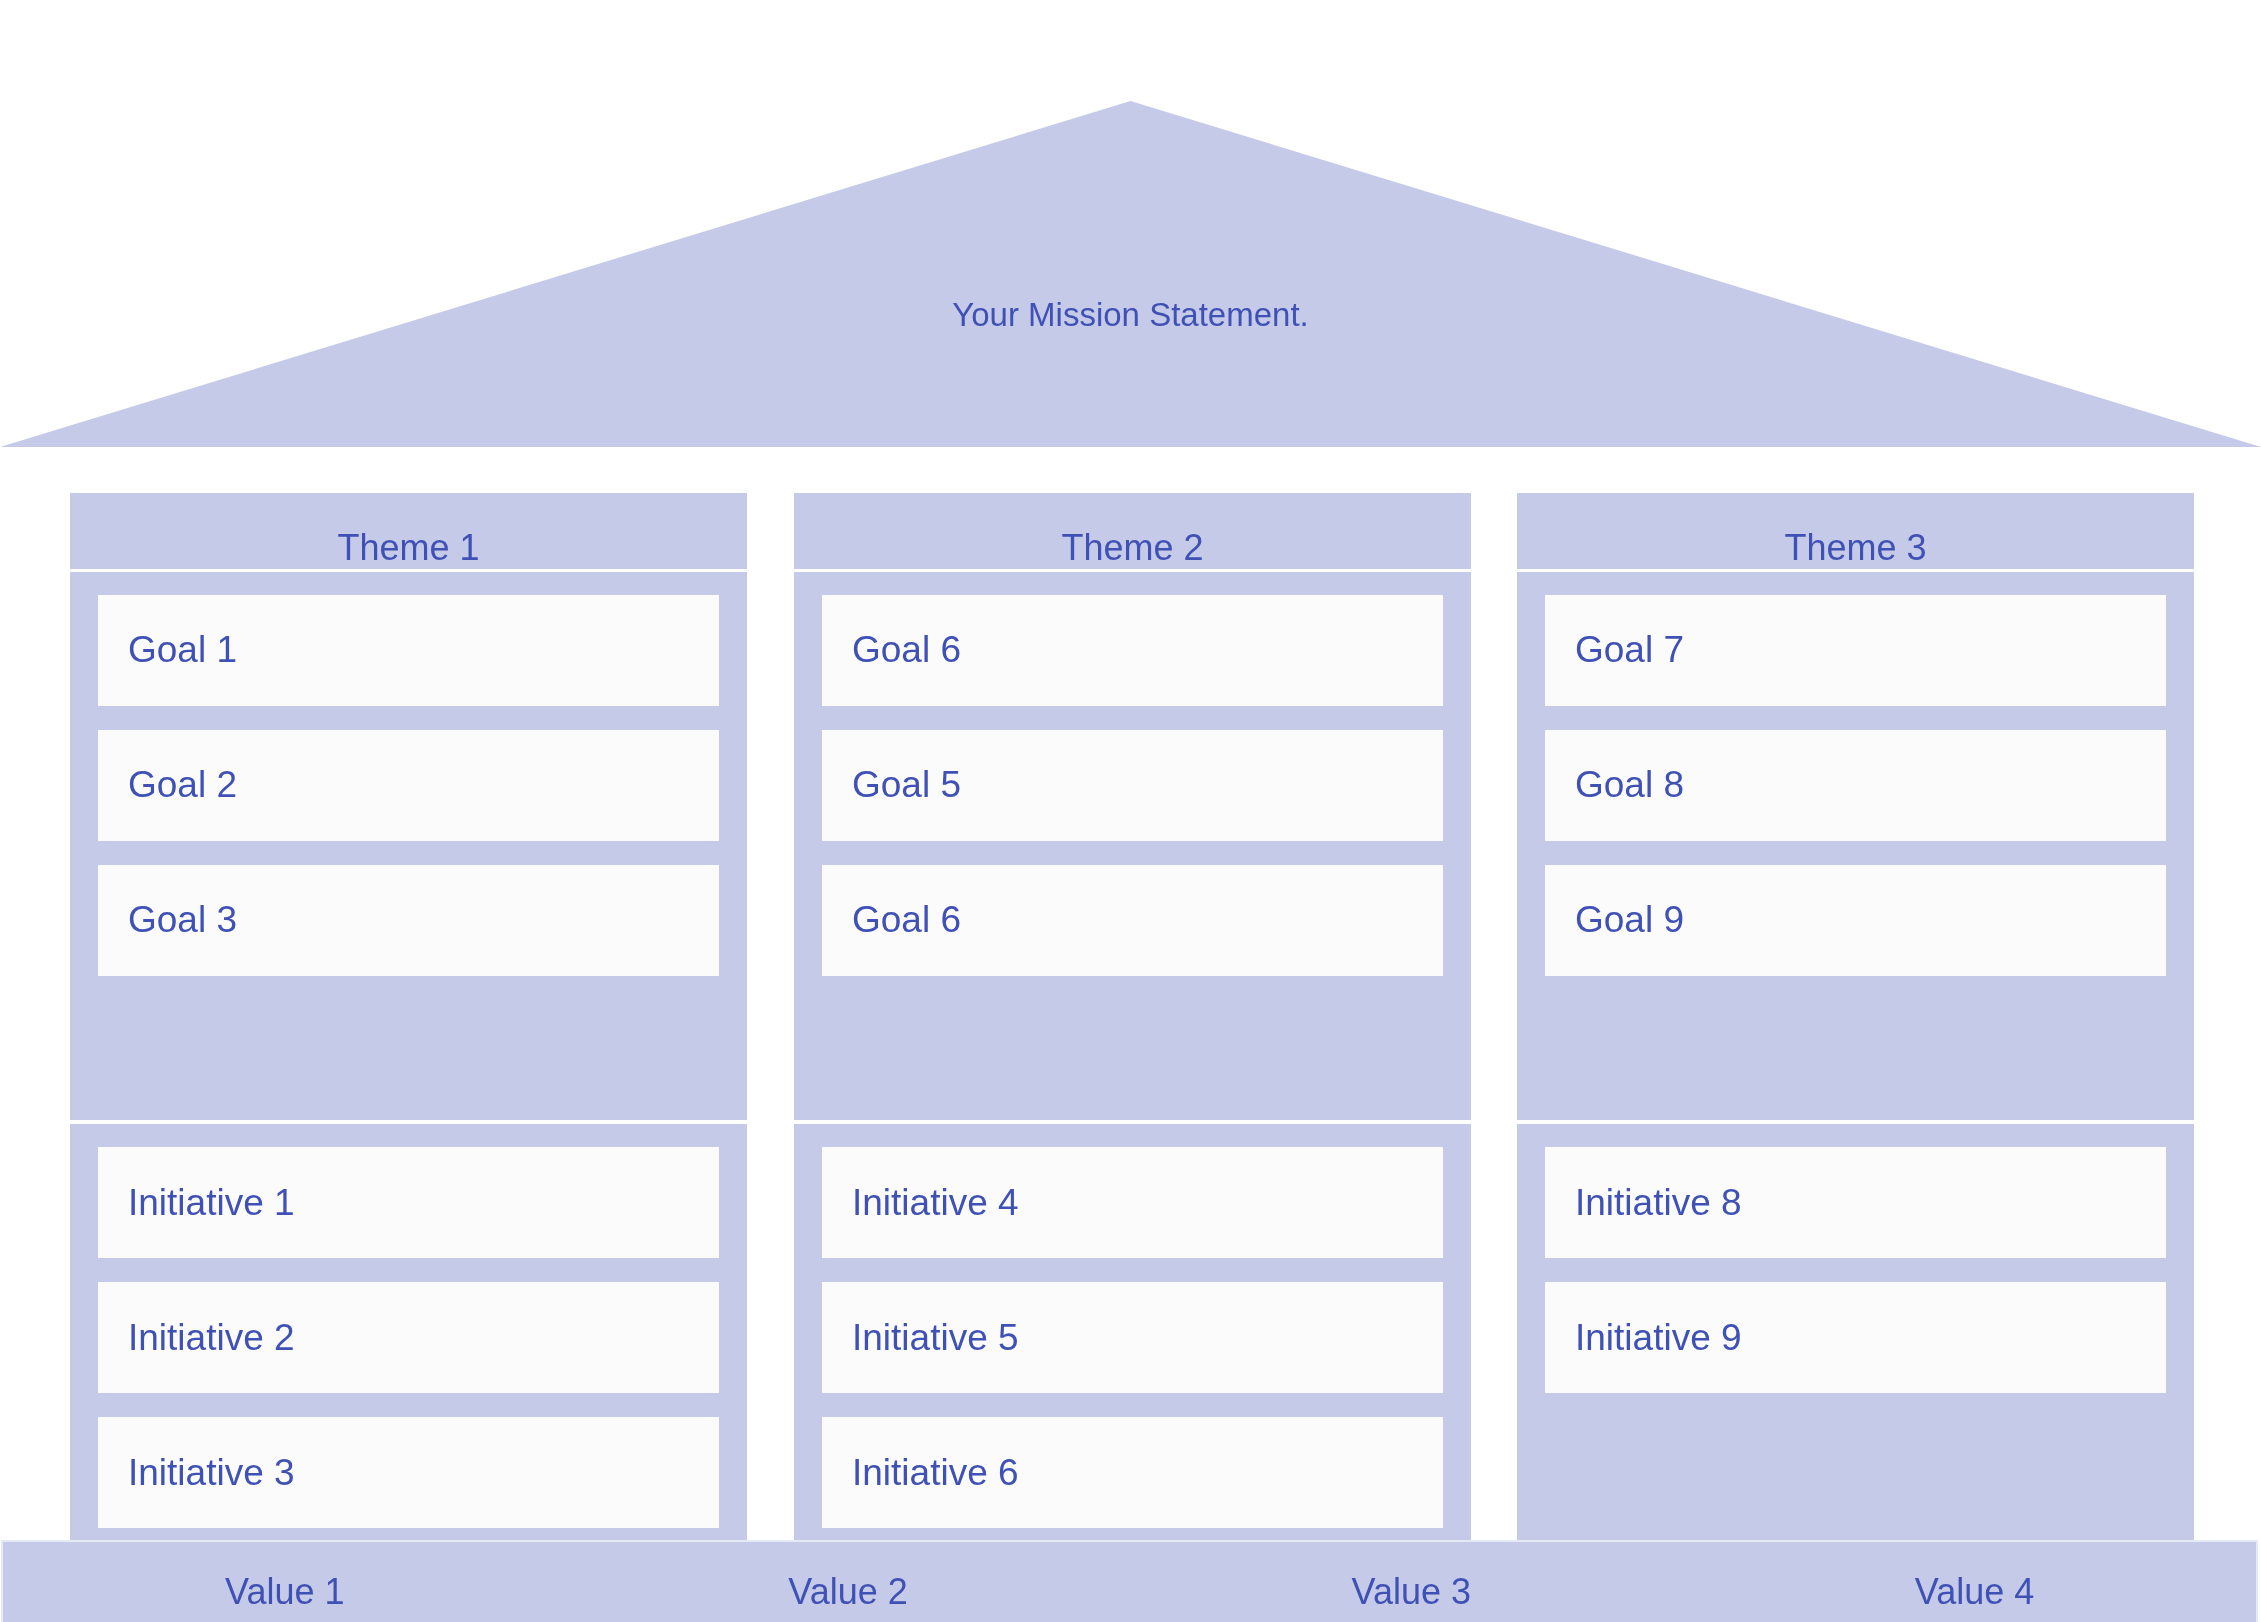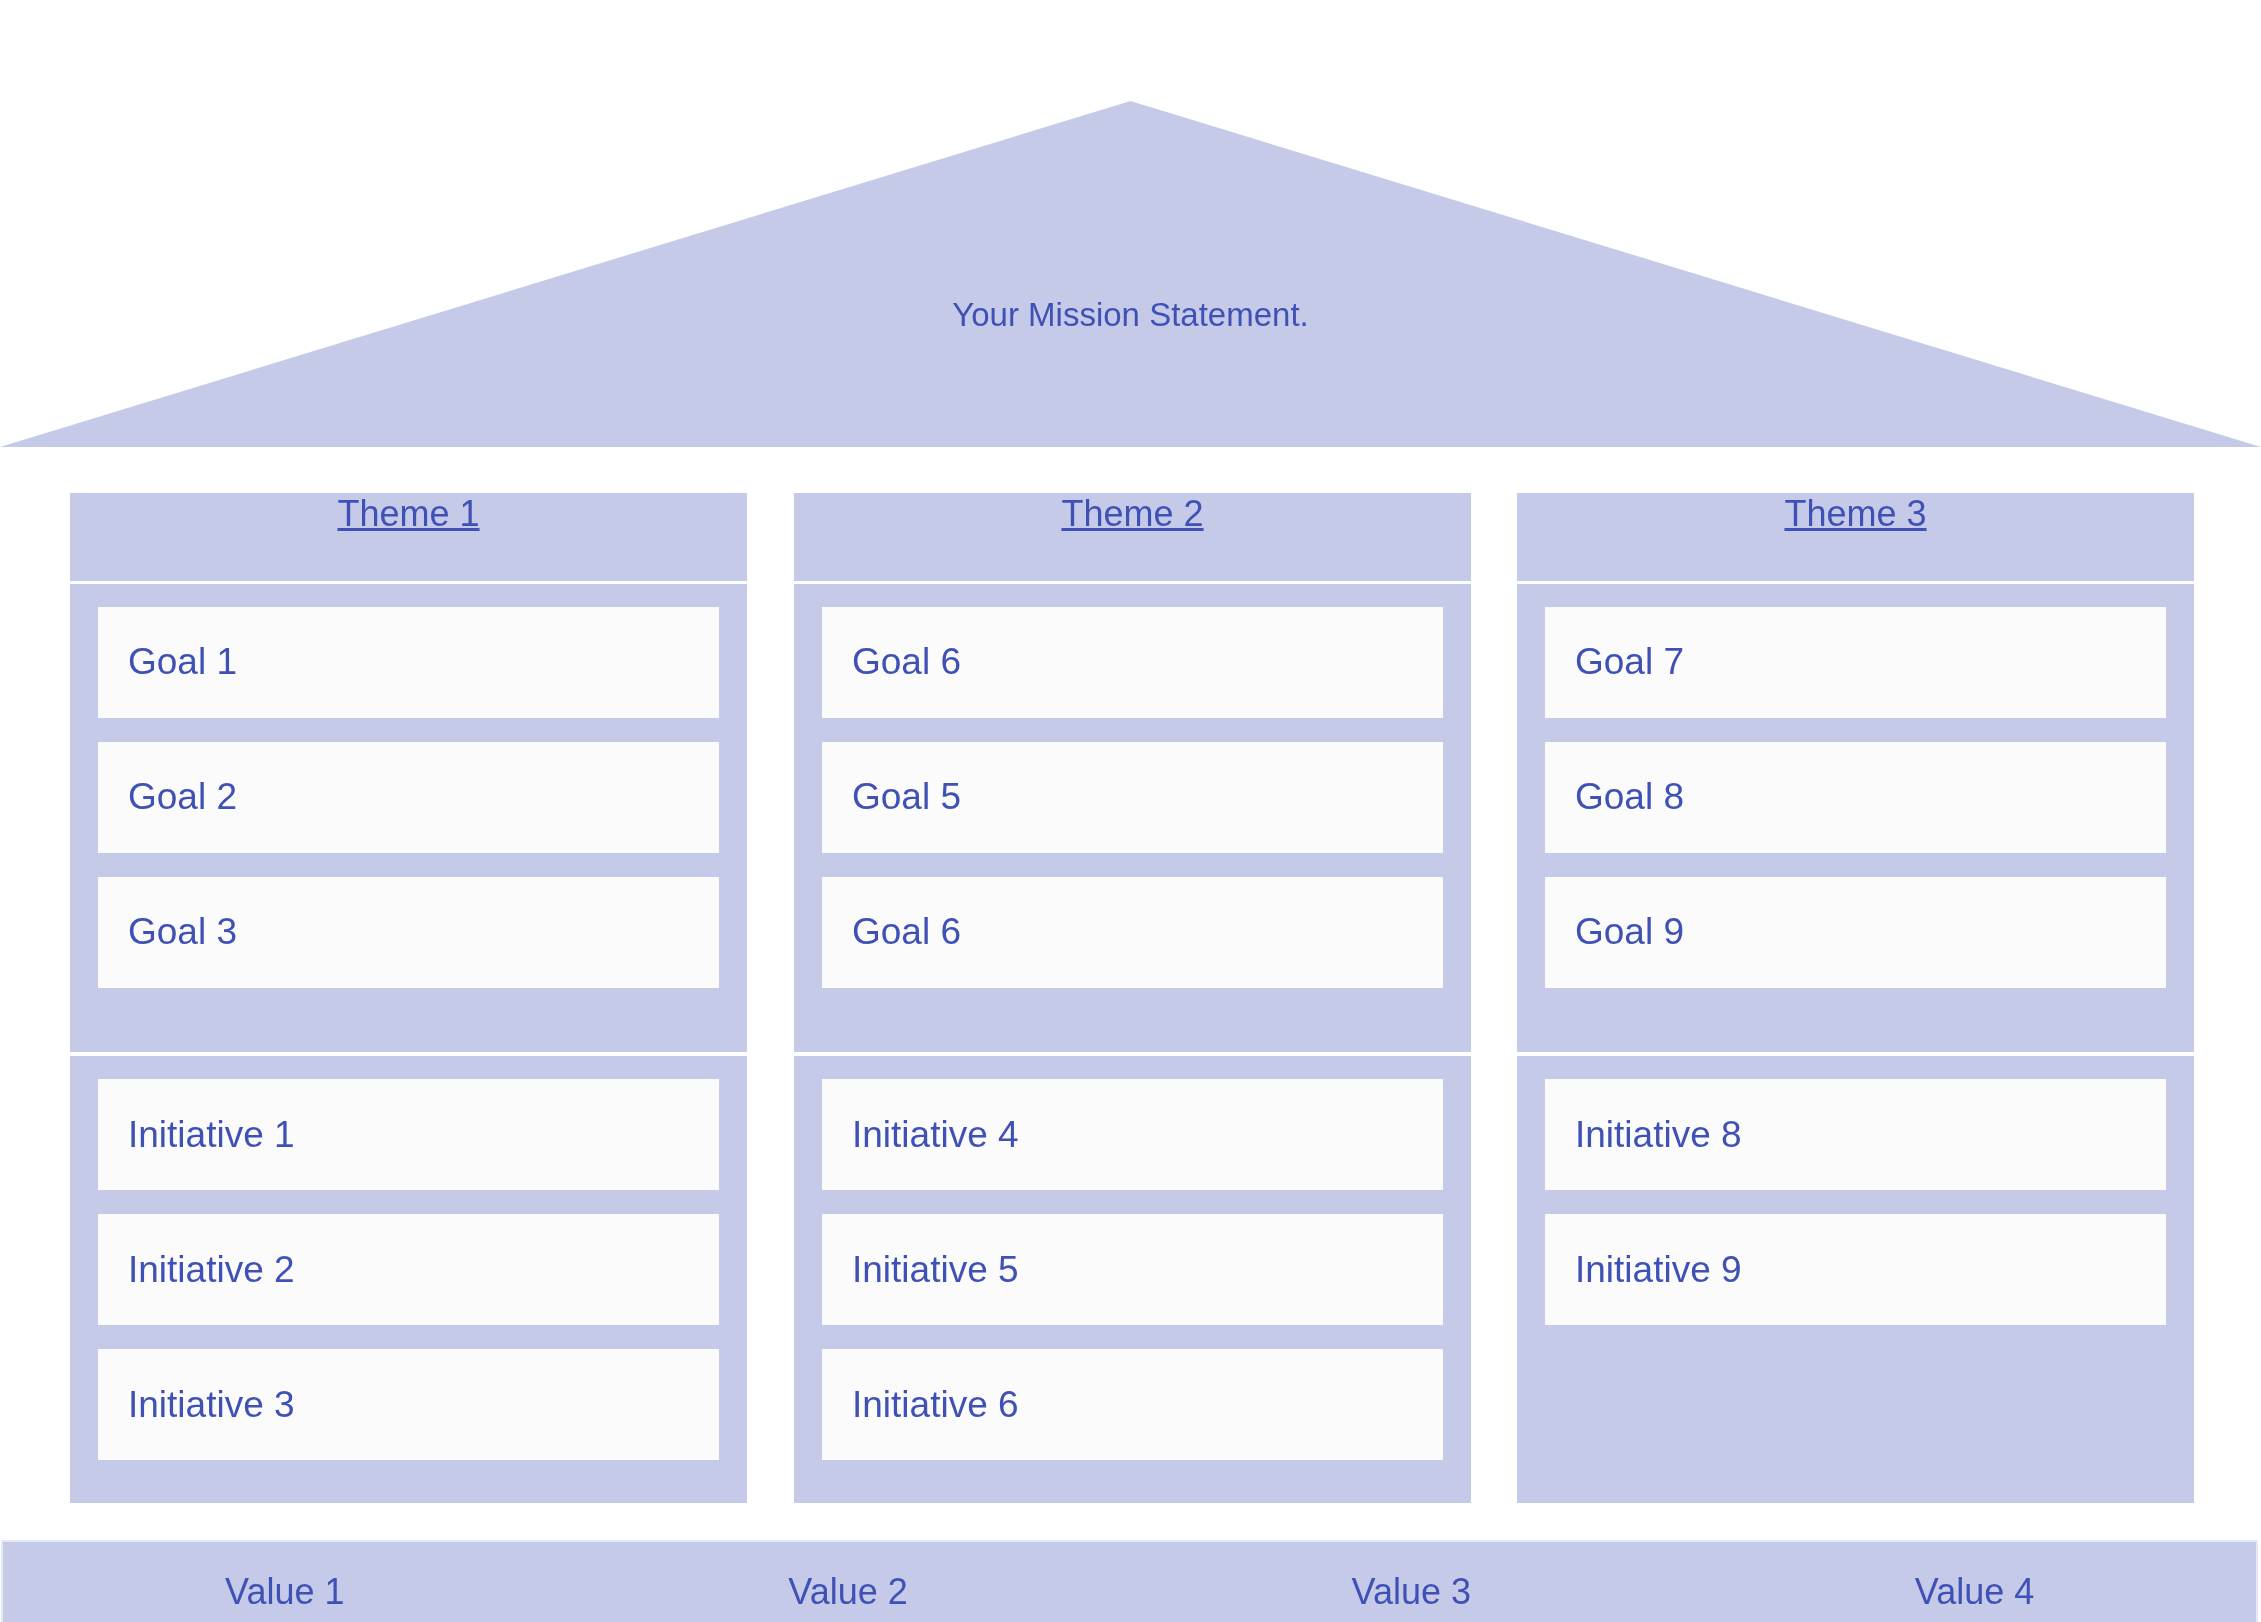--- a/index.html
+++ b/index.html
@@ -46,37 +46,36 @@
   
   .col{
     position:absolute;
     top:470px;
     width:677px;
   }
   .col.c1{left:70px}
   .col.c2{left:794px}
   .col.c3{left:1517px}
   .theme-header{
-    height:88px;
-    background:var(--panel);
-    display:flex;
-    align-items:flex-start;
+    height:76px;
+    background:var(--panel);
+    display:flex;
+    align-items:flex-end;
     justify-content:center;
     font-size:36px;
     color:var(--text);
     margin-bottom:2.9px;
-    text-decoration:underline;
   }
   .panel{
     background:var(--panel);
     box-sizing:border-box;
     padding:23px 28px 0 28px;
   }
   .panel.goals{
-    height:468px;
+    height:548px;
     margin-bottom:4.6px;
     text-align:right;
   }
   .panel.initiatives{
     height:447px;
   }
   .card{
     height:111px;
     background:var(--card);
     margin-bottom:24px;

